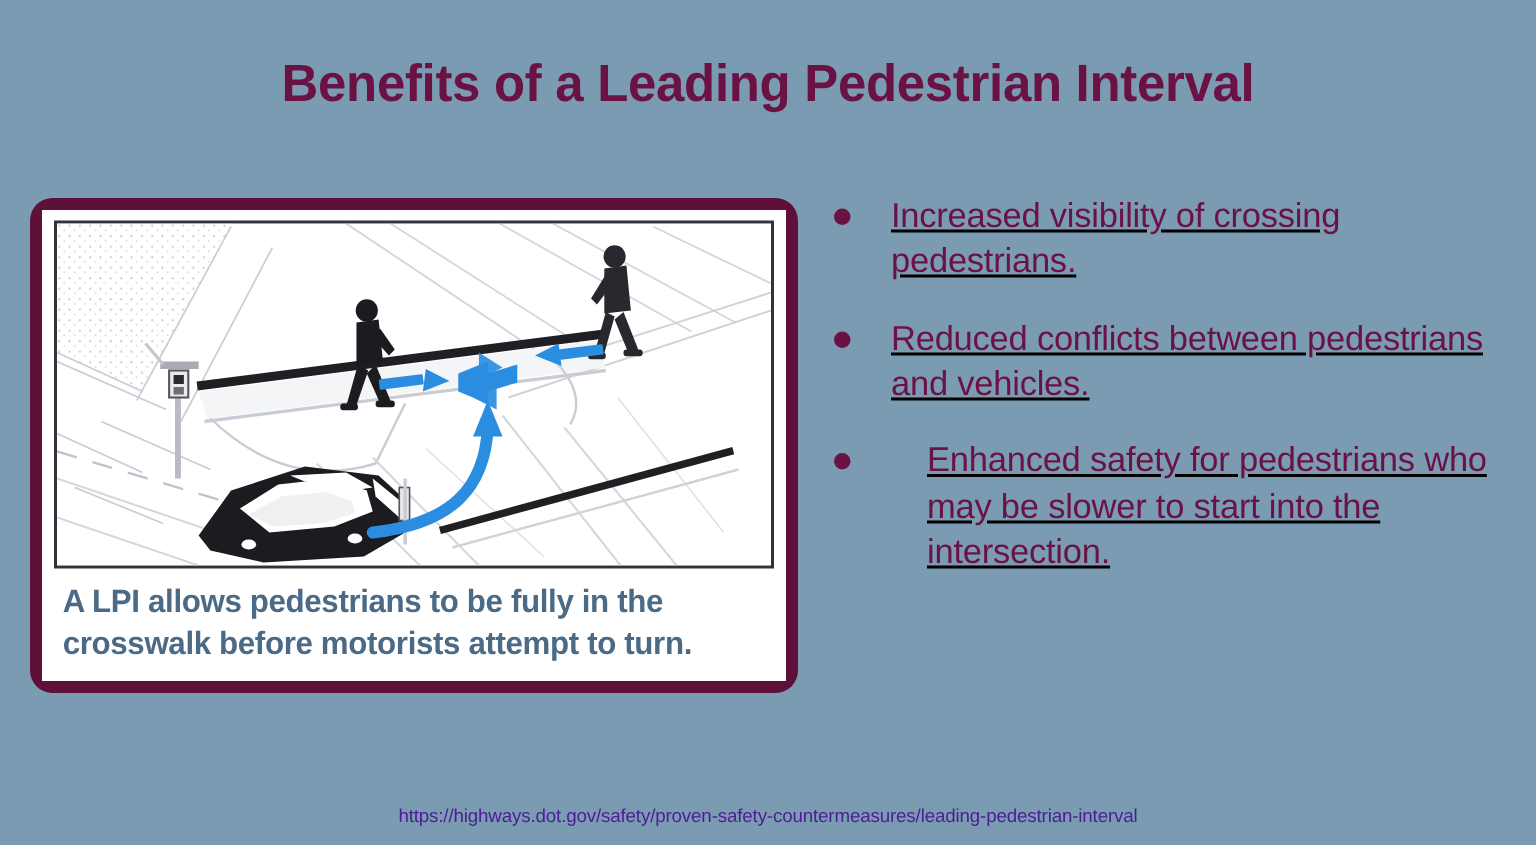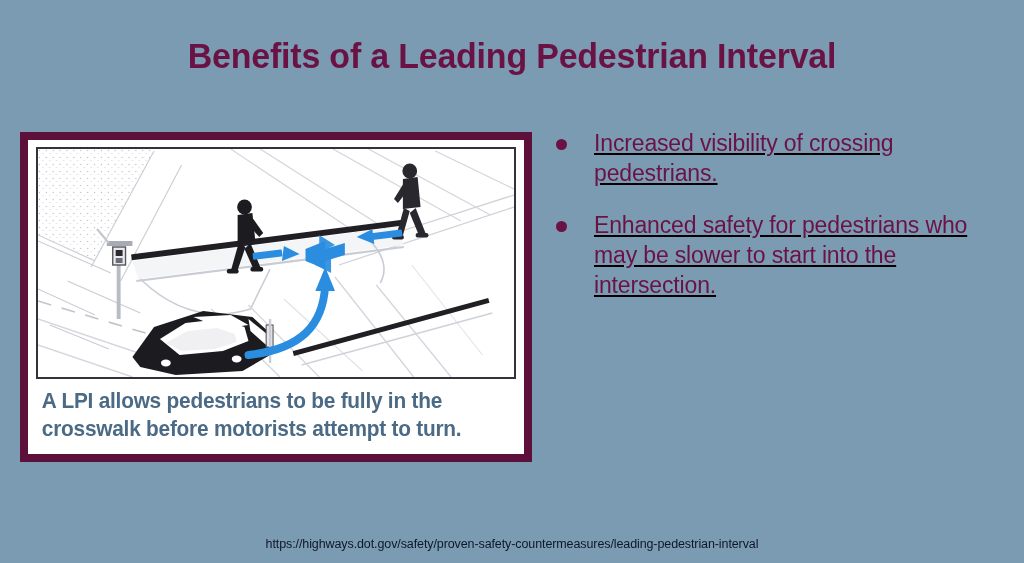--- a/index.html
+++ b/index.html
@@ -34,20 +34,21 @@
   
   .figure-frame {
     position: absolute;
     left: 20px;
     top: 132px;
     width: 512px;
     height: 330px;
     background: #5d1039;
     box-sizing: border-box;
     padding: 8px;
+    border-radius: 15px;
   }
   .figure-inner {
     width: 100%;
     height: 100%;
     background: #ffffff;
     box-sizing: border-box;
     padding: 7px 8px 6px 8px;
     display: flex;
     flex-direction: column;
   }
@@ -82,21 +83,21 @@
     left: 552px;
     top: 128px;
     width: 456px;
   }
   .bullet-item {
     display: flex;
     align-items: flex-start;
     margin-bottom: 21px;
     text-decoration: underline;
   }
-  .bullet-item:last-child { margin-bottom: 16px; }
+  .bullet-item:last-child { margin-bottom: 16px; gap: 24px; }
   .bullet-dot {
     flex: 0 0 auto;
     width: 11px;
     height: 11px;
     border-radius: 50%;
     background: #6b1245;
     margin: 11px 27px 0 4px;
   }
   .bullet-text {
     flex: 1 1 auto;
@@ -107,21 +108,21 @@
   }
 
   
   .footer-url {
     position: absolute;
     left: 0;
     top: 537px;
     width: 1024px;
     text-align: center;
     font-size: 12.5px;
-    color: #0f172a;
+    color: #4c1d95;
     letter-spacing: -0.1px;
   }
 </style>
 </head>
 <body>
 
 <div class="slide-title">Benefits of a Leading Pedestrian Interval</div>
 
 <div class="figure-frame">
   <div class="figure-inner">
@@ -266,17 +267,21 @@
   </div>
 </div>
 
 <div class="bullets">
   <div class="bullet-item">
     <span class="bullet-dot"></span>
     <span class="bullet-text">Increased visibility of crossing pedestrians.</span>
   </div>
   <div class="bullet-item">
     <span class="bullet-dot"></span>
+    <span class="bullet-text">Reduced conflicts between pedestrians and vehicles.</span>
+  </div>
+  <div class="bullet-item">
+    <span class="bullet-dot"></span>
     <span class="bullet-text">Enhanced safety for pedestrians who may be slower to start into the intersection.</span>
   </div>
 </div>
 
 <div class="footer-url">https://highways.dot.gov/safety/proven-safety-countermeasures/leading-pedestrian-interval</div>
 
 </body></html>

